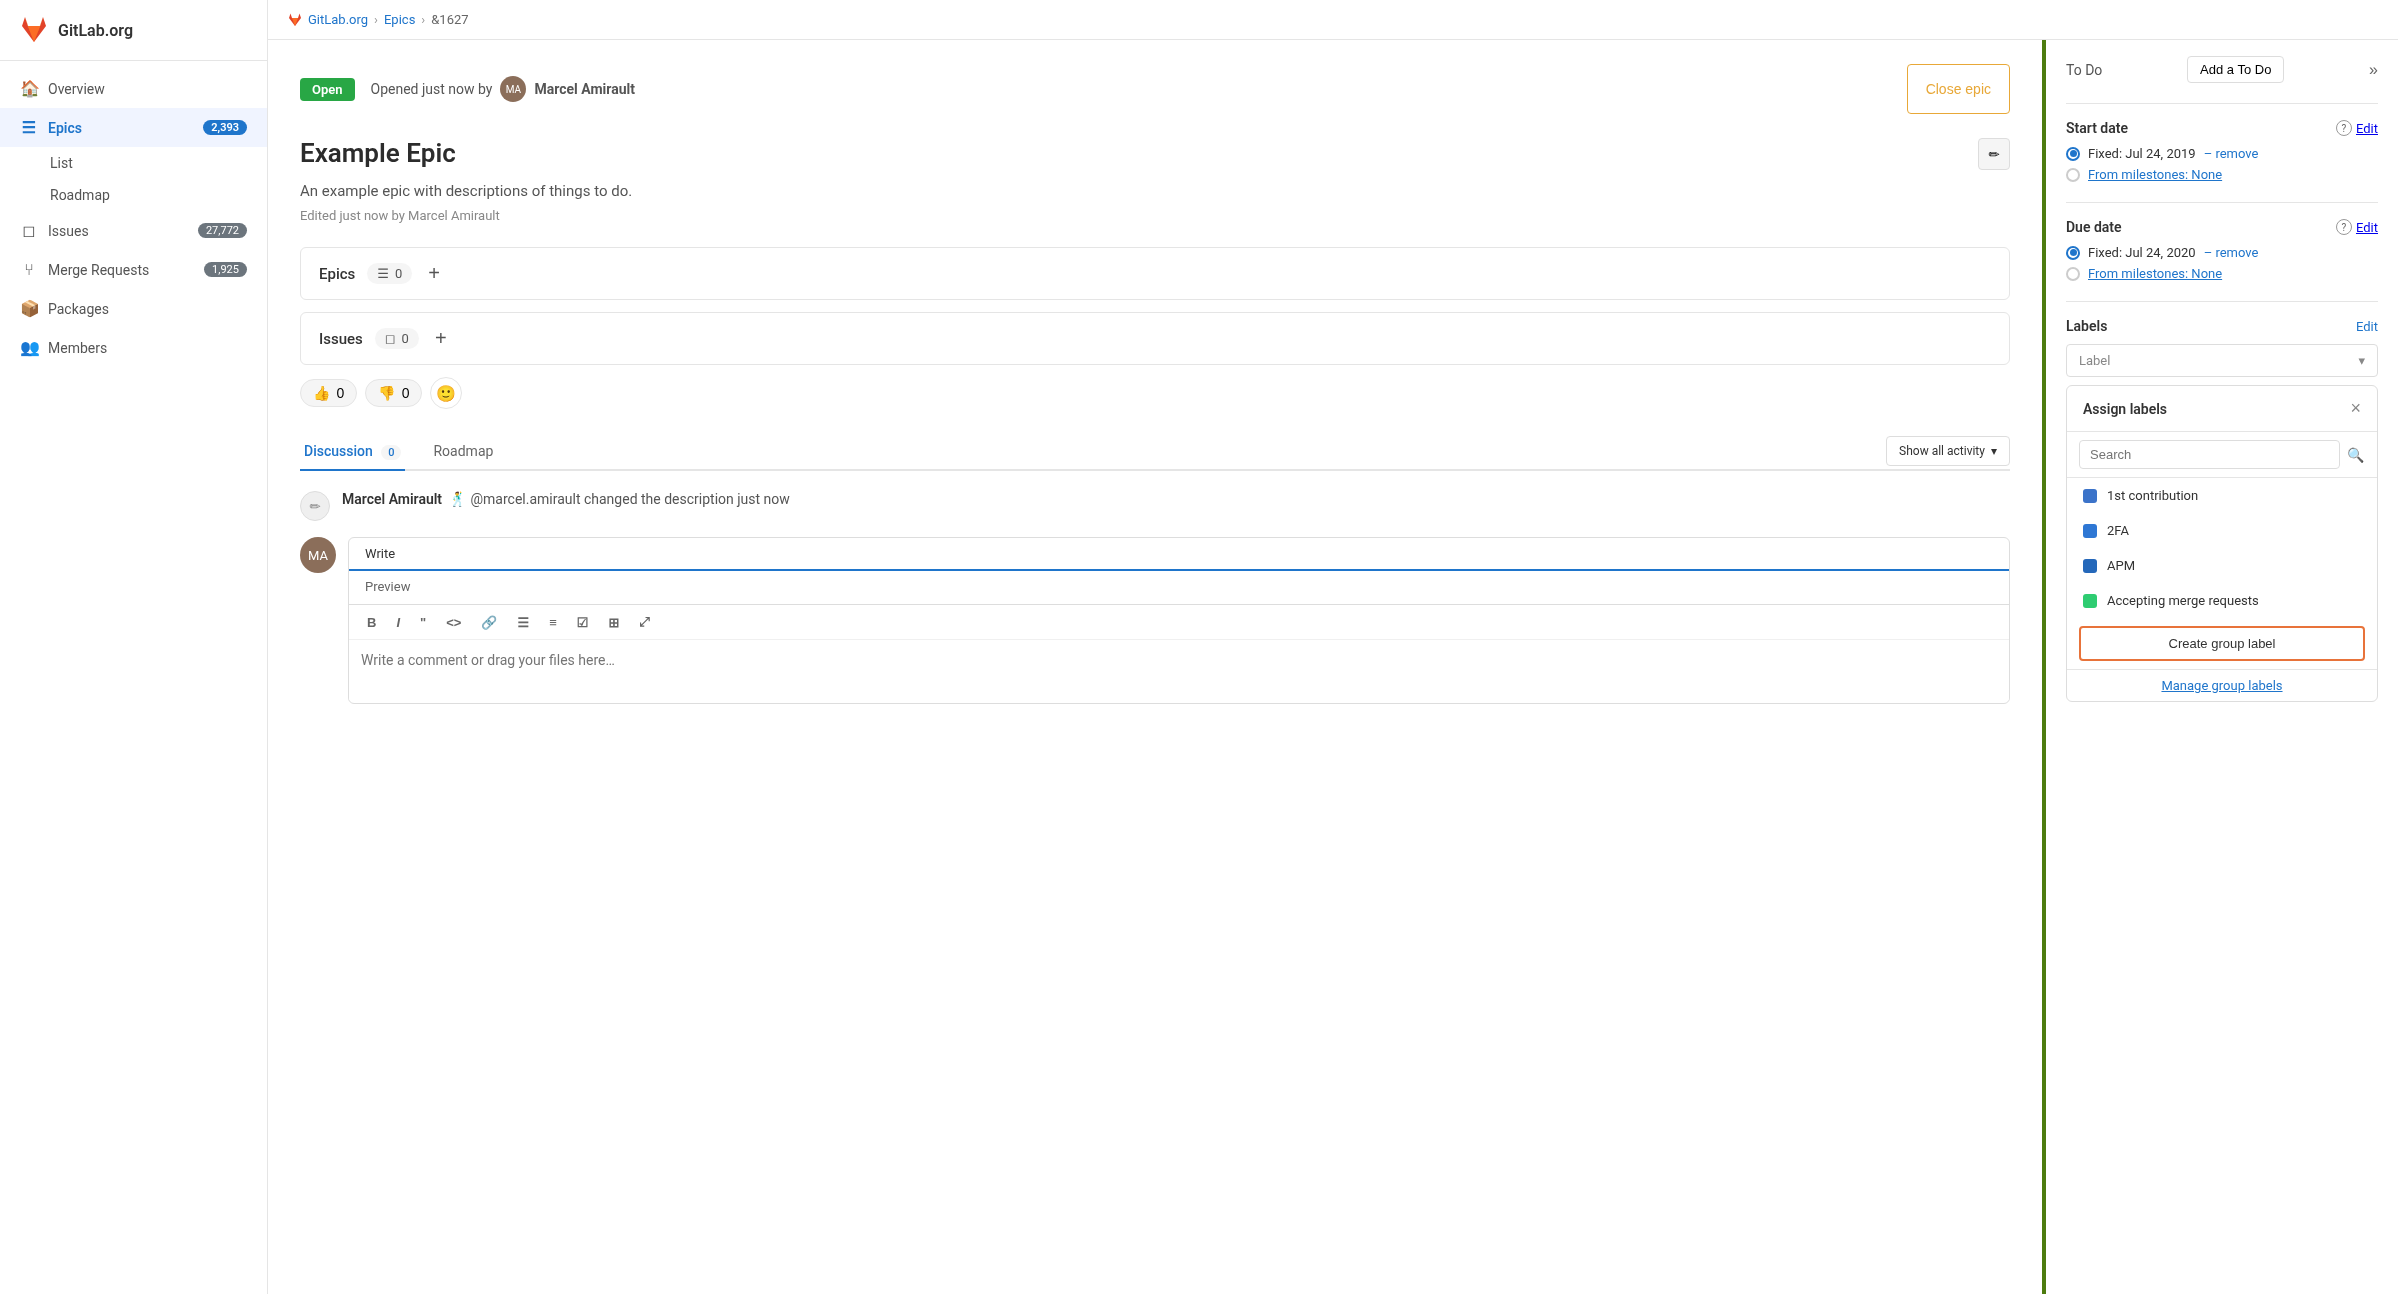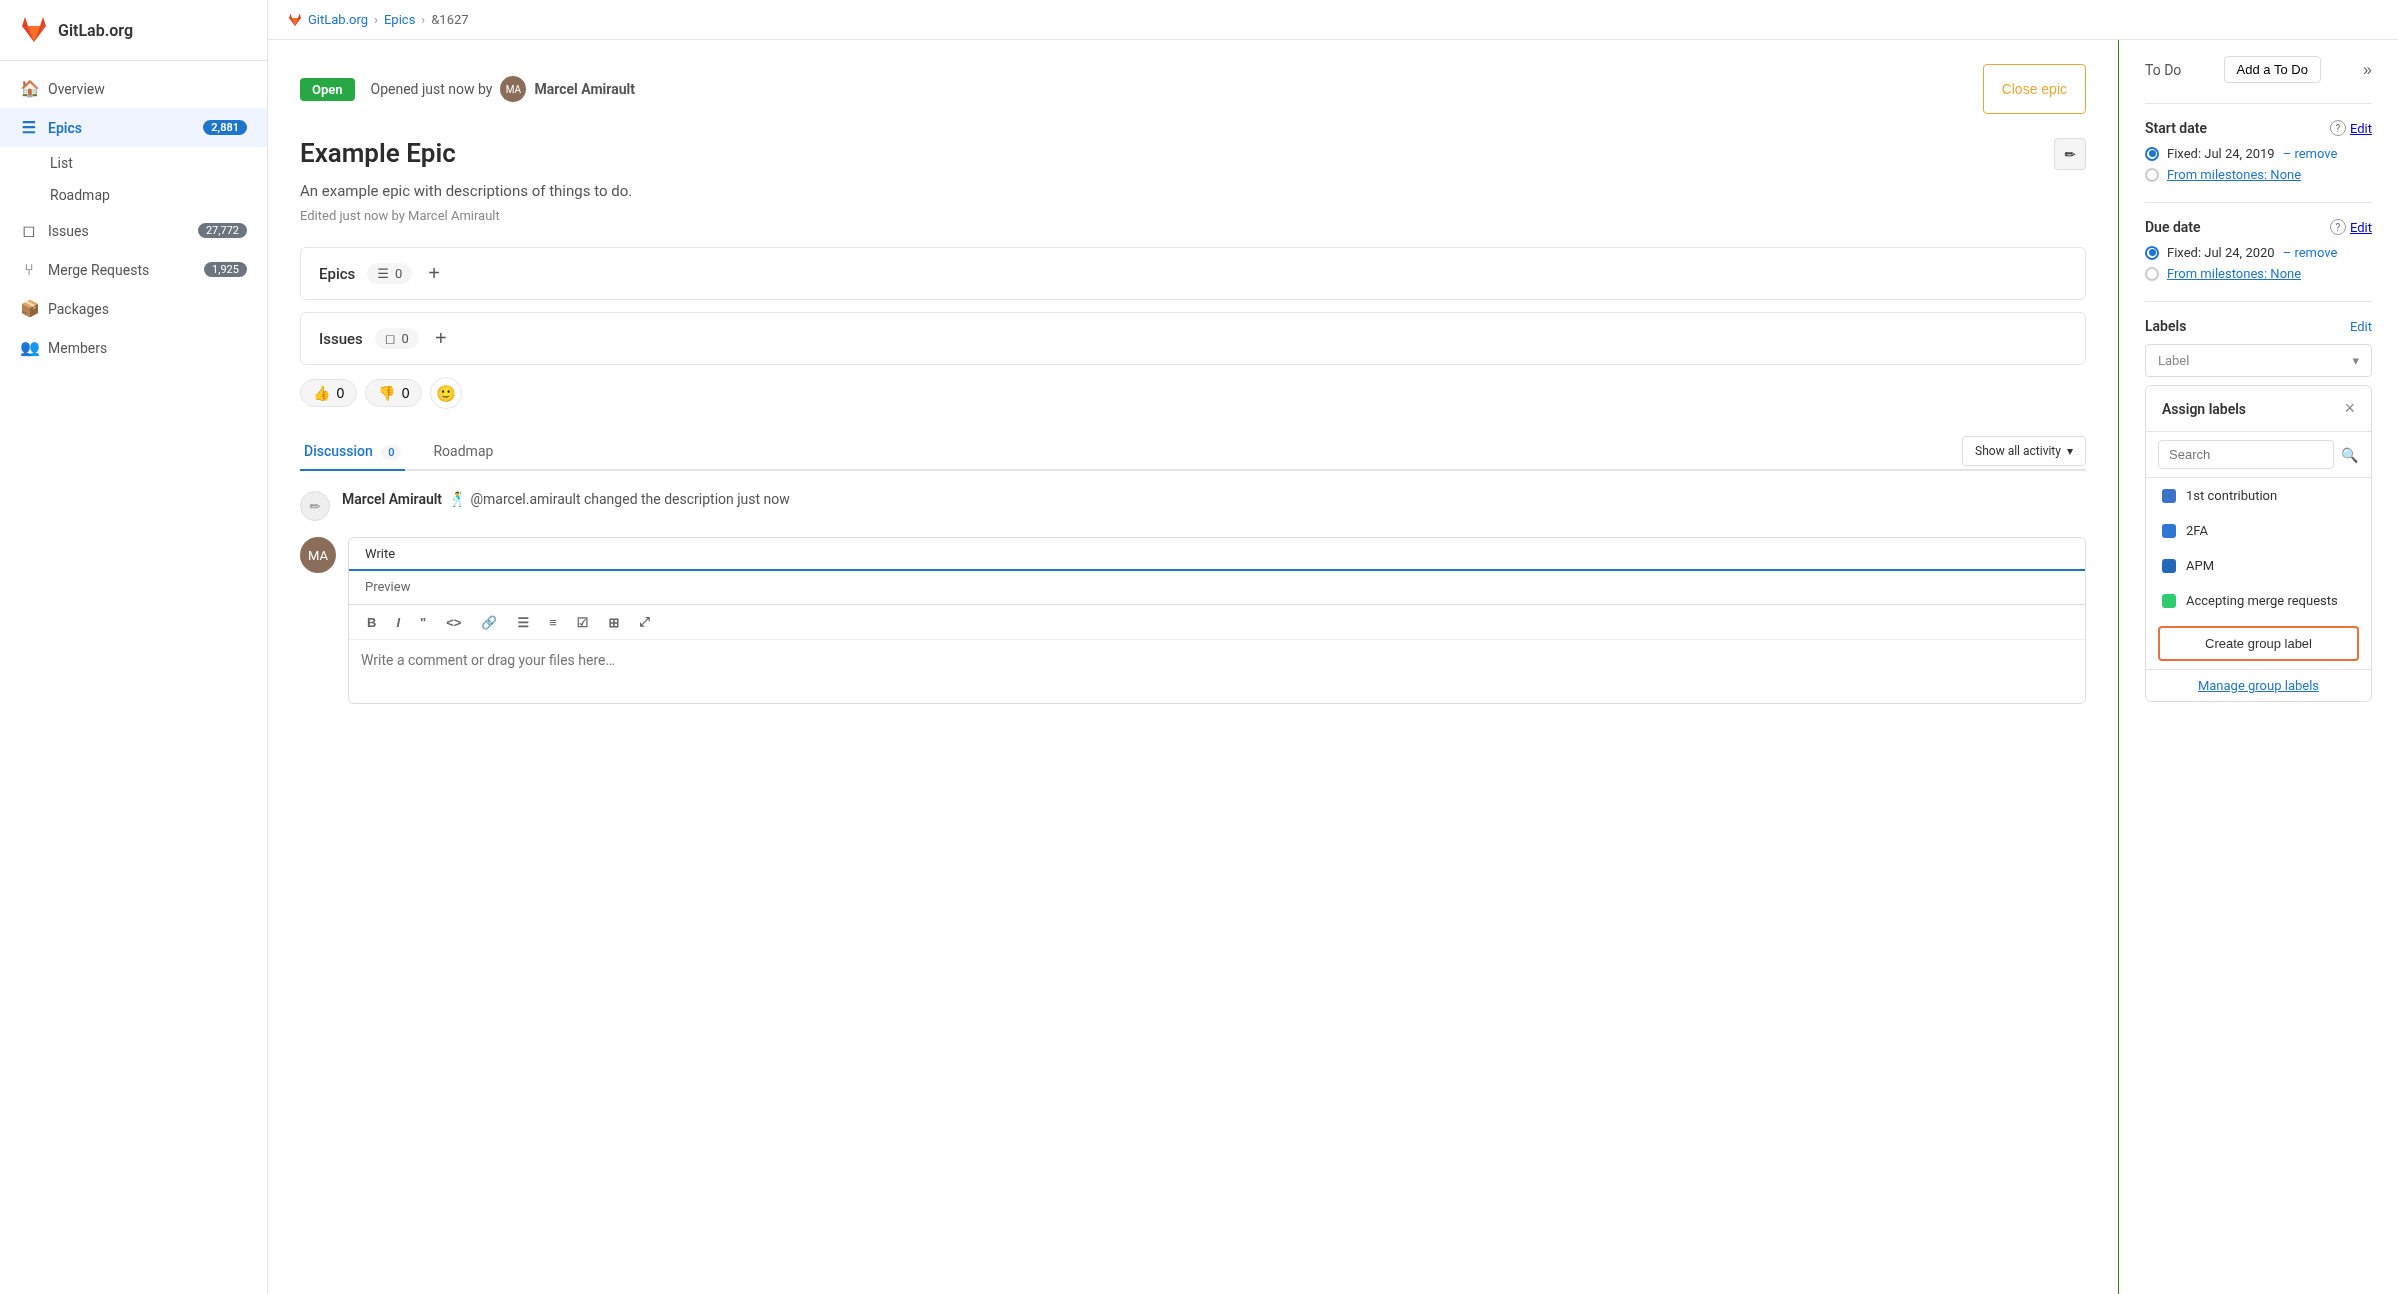--- a/index.html
+++ b/index.html
@@ -67,21 +67,21 @@
     .comment-avatar { width: 36px; height: 36px; border-radius: 50%; background: #8b6e5a; overflow: hidden; flex-shrink: 0; display: flex; align-items: center; justify-content: center; color: #fff; font-size: 13px; }
     .comment-box { flex: 1; border: 1px solid #ddd; border-radius: 6px; overflow: hidden; }
     .comment-box-tabs { display: flex; border-bottom: 1px solid #ddd; flex-direction: column; }
     .comment-box-tab { padding: 8px 16px; cursor: pointer; font-size: 13px; color: #666; border-bottom: 2px solid transparent; }
     .comment-box-tab.active { color: #333; border-bottom: 2px solid #1f75cb; }
     .comment-toolbar { display: flex; align-items: center; gap: 8px; padding: 6px 12px; border-bottom: 1px solid #f0f0f0; }
     .toolbar-btn { background: none; border: none; cursor: pointer; color: #666; font-size: 13px; padding: 3px 6px; font-weight: bold; }
     .comment-textarea { width: 100%; border: none; padding: 12px; min-height: 60px; resize: none; outline: none; color: #888; font-size: 14px; font-family: inherit; }
 
     
-    .right-sidebar { width: 280px; background: #fff; border-left: 1px solid #4d7c0f; padding: 16px 26px; overflow-y: auto; flex-shrink: 0; }
+    .right-sidebar { width: 356px; background: #fff; border-left: 4px solid #4d7c0f; padding: 16px 20px; overflow-y: auto; flex-shrink: 0; }
     .todo-row { display: flex; align-items: center; justify-content: space-between; margin-bottom: 20px; }
     .todo-label { color: #555; font-size: 14px; }
     .todo-btn { border: 1px solid #ddd; border-radius: 4px; padding: 5px 12px; background: #fff; cursor: pointer; font-size: 13px; }
     .expand-btn { background: none; border: none; cursor: pointer; font-size: 16px; color: #666; }
 
     .meta-section { margin-bottom: 20px; }
     .meta-header { display: flex; align-items: center; justify-content: space-between; margin-bottom: 10px; }
     .meta-title { font-size: 14px; font-weight: 600; color: #333; }
     .meta-edit { color: #1f75cb; font-size: 13px; cursor: pointer; text-decoration: none; display: flex; align-items: center; gap: 4px; }
     .radio-option { display: flex; align-items: center; gap: 8px; margin-bottom: 6px; font-size: 13px; }
@@ -124,21 +124,21 @@
     <span class="sidebar-title">GitLab.org</span>
   </div>
   <nav class="sidebar-nav">
     <div class="sidebar-item">
       <span class="sidebar-icon">🏠</span>
       <span>Overview</span>
     </div>
     <div class="sidebar-item active">
       <span class="sidebar-icon">☰</span>
       <span>Epics</span>
-      <span class="badge">2,881</span>
+      <span class="badge">2,393</span>
     </div>
     <div class="sidebar-sub-item">
       <span>List</span>
     </div>
     <div class="sidebar-sub-item">
       <span>Roadmap</span>
     </div>
     <div class="sidebar-item">
       <span class="sidebar-icon">◻</span>
       <span>Issues</span>

